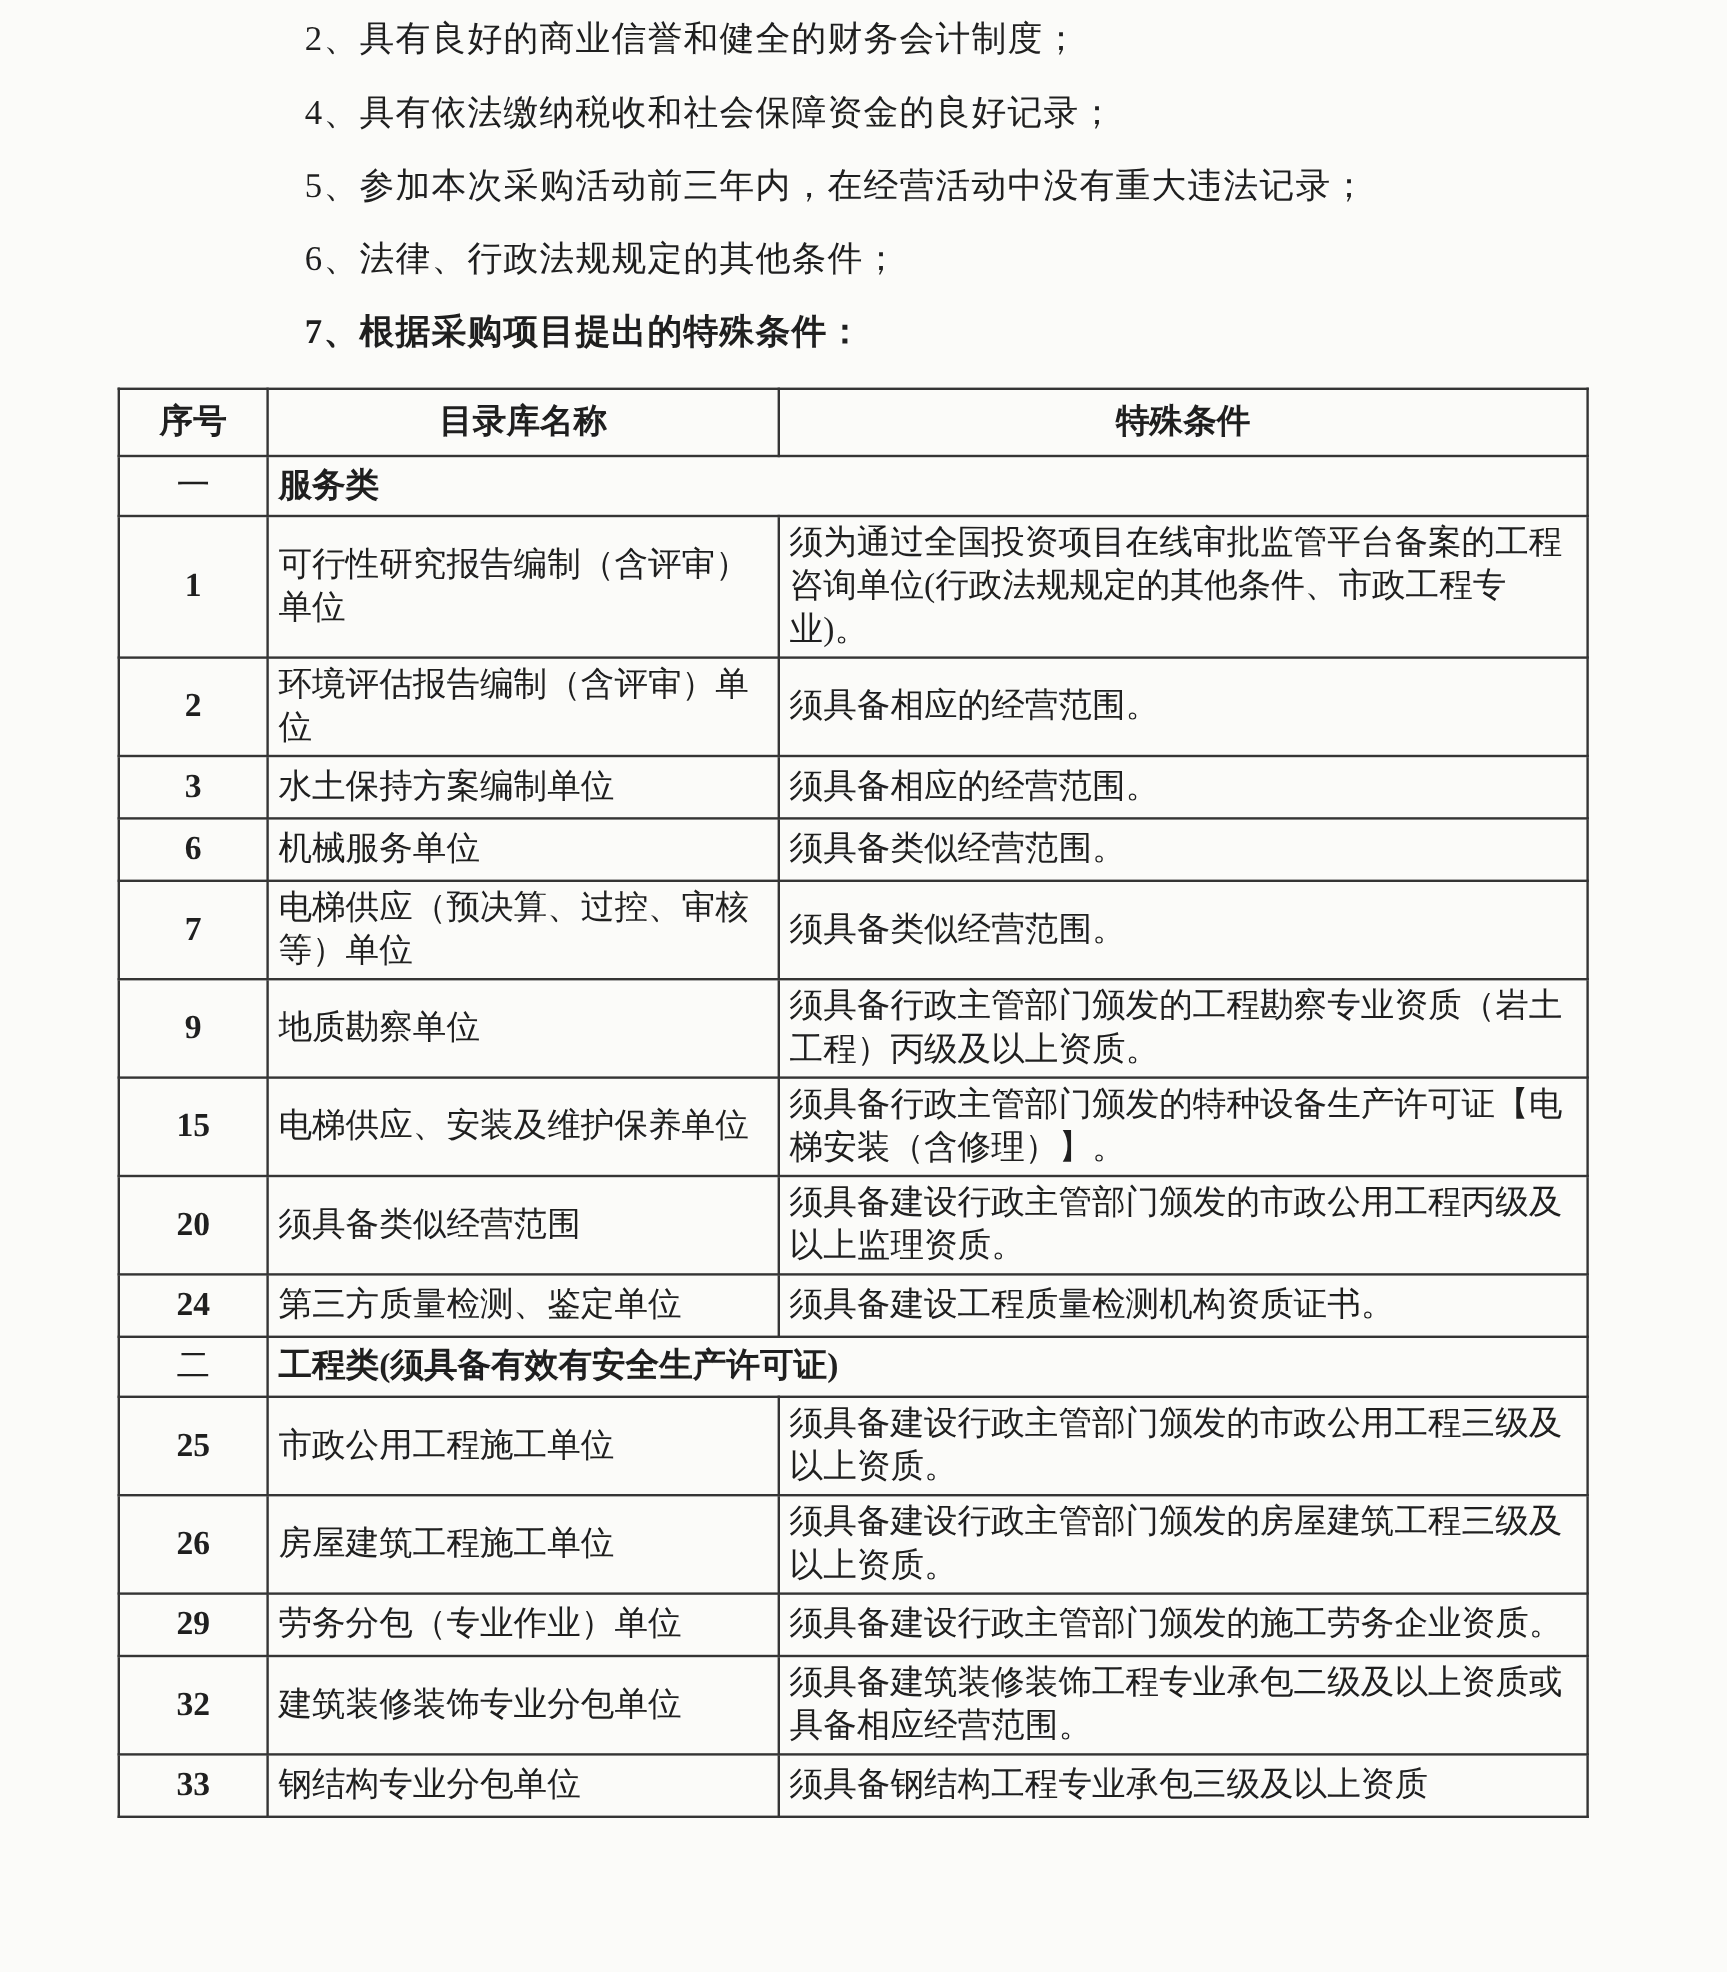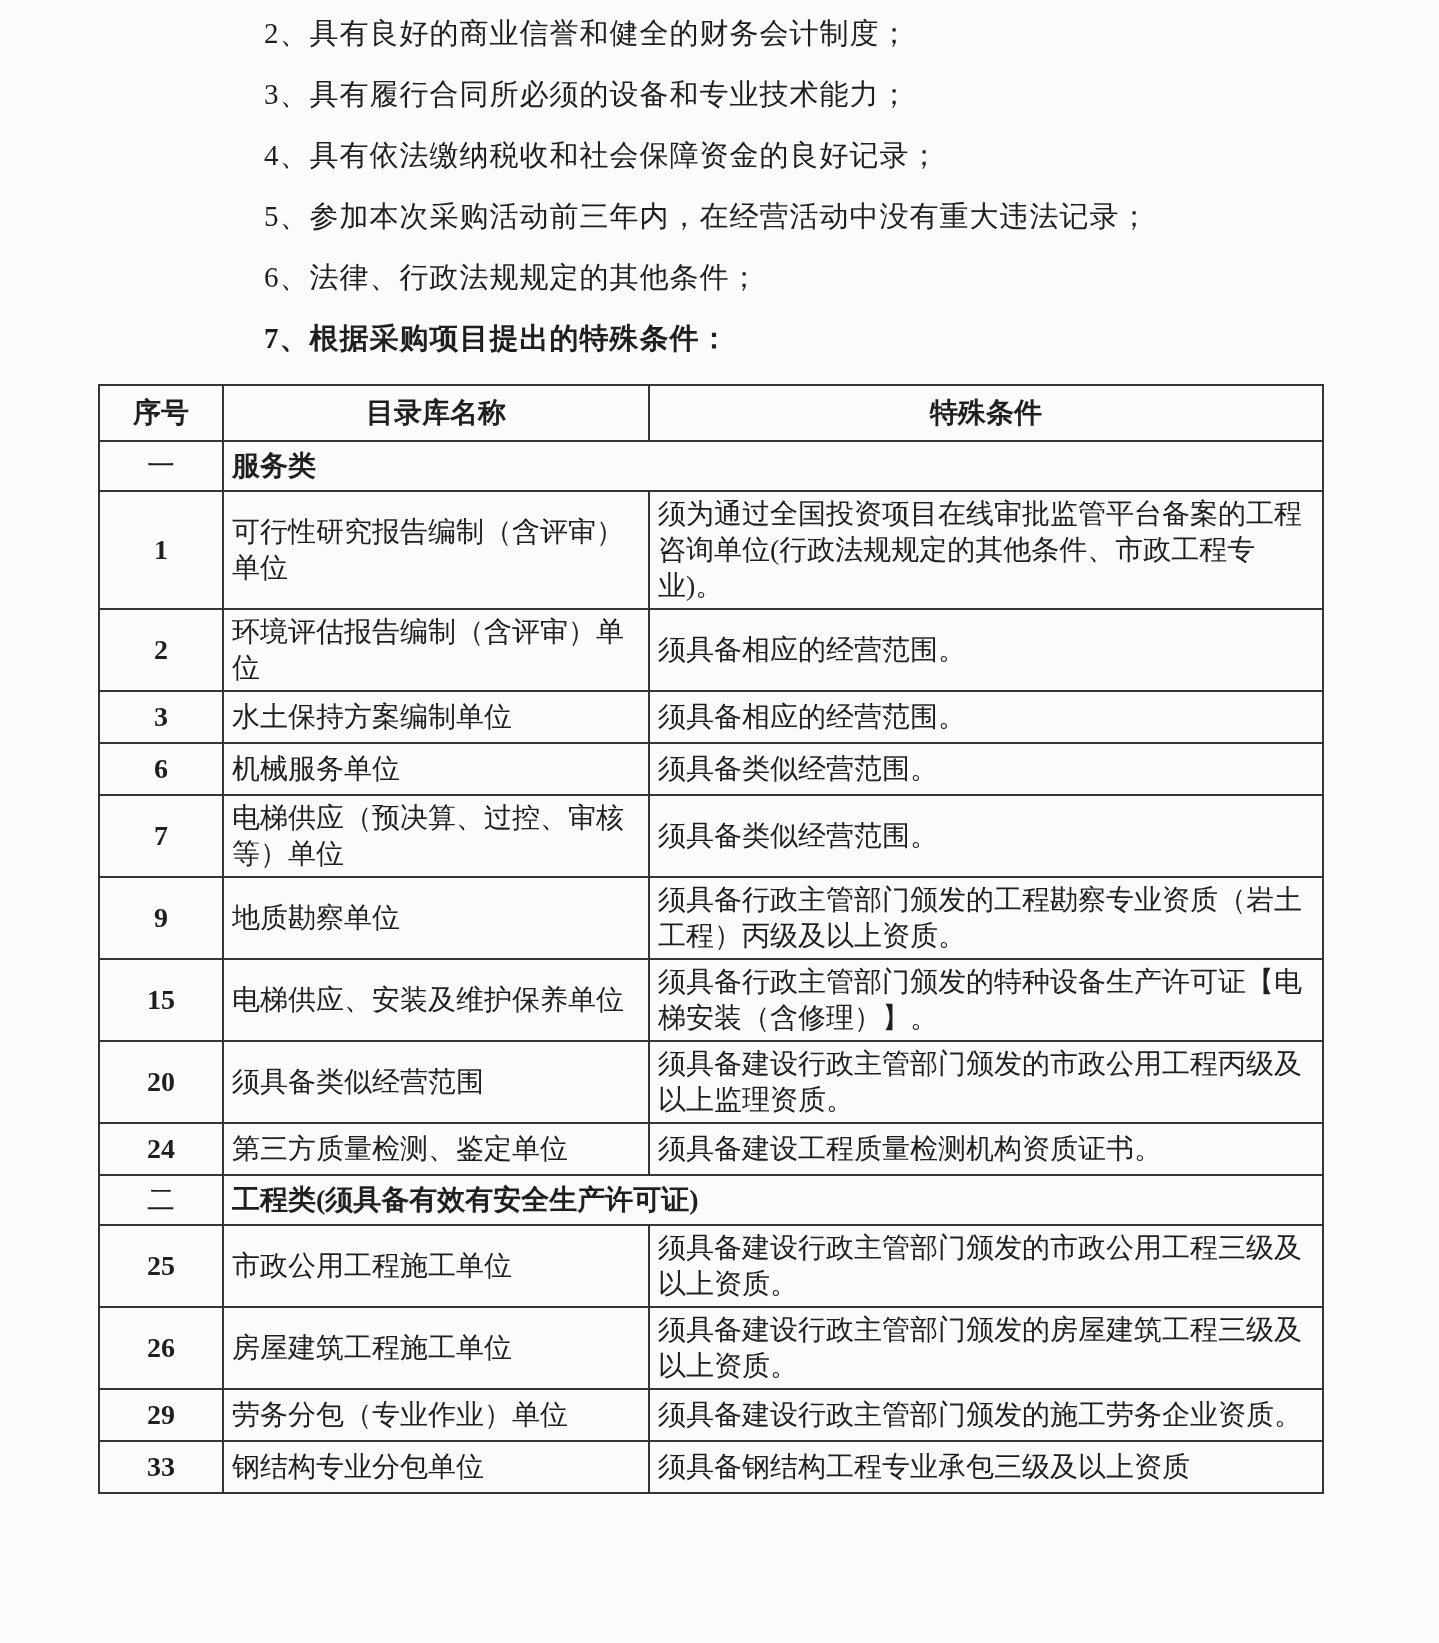--- a/index.html
+++ b/index.html
@@ -8,21 +8,21 @@
     height: 1643px;
     overflow: hidden;
     background: #fbfbf9;
     color: #1f1f1f;
     font-family: "Liberation Serif", "DejaVu Serif", serif;
   }
   .page { padding: 18px 0 0 98px; }
 
   .intro { padding-left: 148px; }
   .intro-item {
-    margin: 0 0 30px 18px;
+    margin: 0 0 30px 8px;
     font-size: 29px;
     line-height: 31px;
     letter-spacing: 1px;
     white-space: nowrap;
     font-family: Liberation Serif, serif;
   }
   .intro-item.bold { font-weight: bold; }
 
   table.cond-table {
     border-collapse: collapse;
@@ -53,21 +53,20 @@
   .section-title { font-weight: bold; }
   .cell-name, .cell-cond { text-align: left; }
 </style>
 </head>
 <body>
 
 <div class="page">
 
   <div class="intro" id="intro">
       <p class="intro-item">2、具有良好的商业信誉和健全的财务会计制度；</p>
-      <p class="intro-item">3、具有履行合同所必须的设备和专业技术能力；</p>
       <p class="intro-item">4、具有依法缴纳税收和社会保障资金的良好记录；</p>
       <p class="intro-item">5、参加本次采购活动前三年内，在经营活动中没有重大违法记录；</p>
       <p class="intro-item">6、法律、行政法规规定的其他条件；</p>
       <p class="intro-item bold">7、根据采购项目提出的特殊条件：</p>
     </div>
 
   <table class="cond-table">
     <colgroup>
       <col class="c-no">
         <col class="c-name">
@@ -143,20 +142,25 @@
           <td class="col-no">26</td>
           <td class="cell-name">房屋建筑工程施工单位</td>
           <td class="cell-cond">须具备建设行政主管部门颁发的房屋建筑工程三级及以上资质。</td>
         </tr>
         <tr class="data-row">
           <td class="col-no">29</td>
           <td class="cell-name">劳务分包（专业作业）单位</td>
           <td class="cell-cond">须具备建设行政主管部门颁发的施工劳务企业资质。</td>
         </tr>
         <tr class="data-row">
+          <td class="col-no">32</td>
+          <td class="cell-name">建筑装修装饰专业分包单位</td>
+          <td class="cell-cond">须具备建筑装修装饰工程专业承包二级及以上资质或具备相应经营范围。</td>
+        </tr>
+        <tr class="data-row">
           <td class="col-no">33</td>
           <td class="cell-name">钢结构专业分包单位</td>
           <td class="cell-cond">须具备钢结构工程专业承包三级及以上资质</td>
         </tr>
       </tbody>
   </table>
 
 </div>
 
 </body></html>

